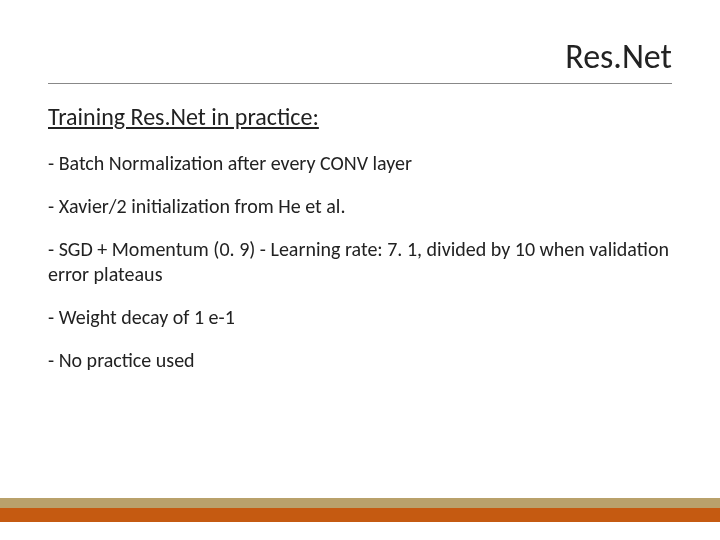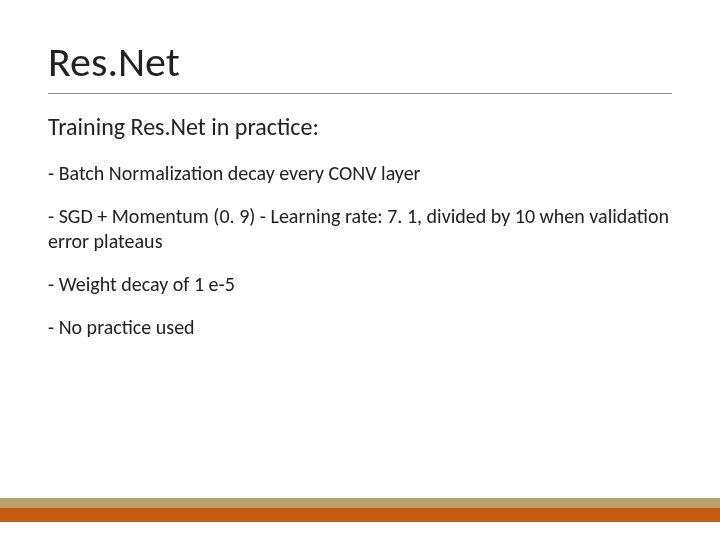--- a/index.html
+++ b/index.html
@@ -8,36 +8,38 @@
     height: 540px;
     background: #ffffff;
     font-family: Calibri, "Segoe UI", Arial, sans-serif;
     position: relative;
     overflow: hidden;
   }
   .slide {
     padding: 36px 48px 0 48px;
   }
   .title {
-    font-size: 42px;
+    font-size: 34px;
     font-weight: 400;
     color: #222;
     margin-bottom: 6px;
+    text-align: right;
   }
   .title-rule {
     border: none;
     border-top: 1px solid #888;
     width: 100%;
     height: 0;
     margin-bottom: 18px;
   }
   .subtitle {
     font-size: 24px;
     color: #222;
     margin-bottom: 20px;
+    text-decoration: underline;
   }
   .bullet {
     font-size: 20px;
     color: #222;
     margin-bottom: 18px;
     line-height: 1.25;
   }
   .footer-bar {
     position: absolute;
     left: 0;
@@ -58,22 +60,23 @@
     background: #c55a11;
   }
 </style>
 </head>
 <body>
 
 <div class="slide">
   <h1 class="title">Res.Net</h1>
   <hr class="title-rule">
   <div class="subtitle">Training Res.Net in practice:</div>
-  <div class="bullet">- Batch Normalization decay every CONV layer</div>
+  <div class="bullet">- Batch Normalization after every CONV layer</div>
+  <div class="bullet">- Xavier/2 initialization from He et al.</div>
   <div class="bullet">- SGD + Momentum (0. 9) - Learning rate: 7. 1, divided by 10 when validation error plateaus</div>
-  <div class="bullet">- Weight decay of 1 e-5</div>
+  <div class="bullet">- Weight decay of 1 e-1</div>
   <div class="bullet">- No practice used</div>
 </div>
 
 <div class="footer-bar">
   <div class="band1"></div>
   <div class="band2"></div>
 </div>
 
 </body></html>

